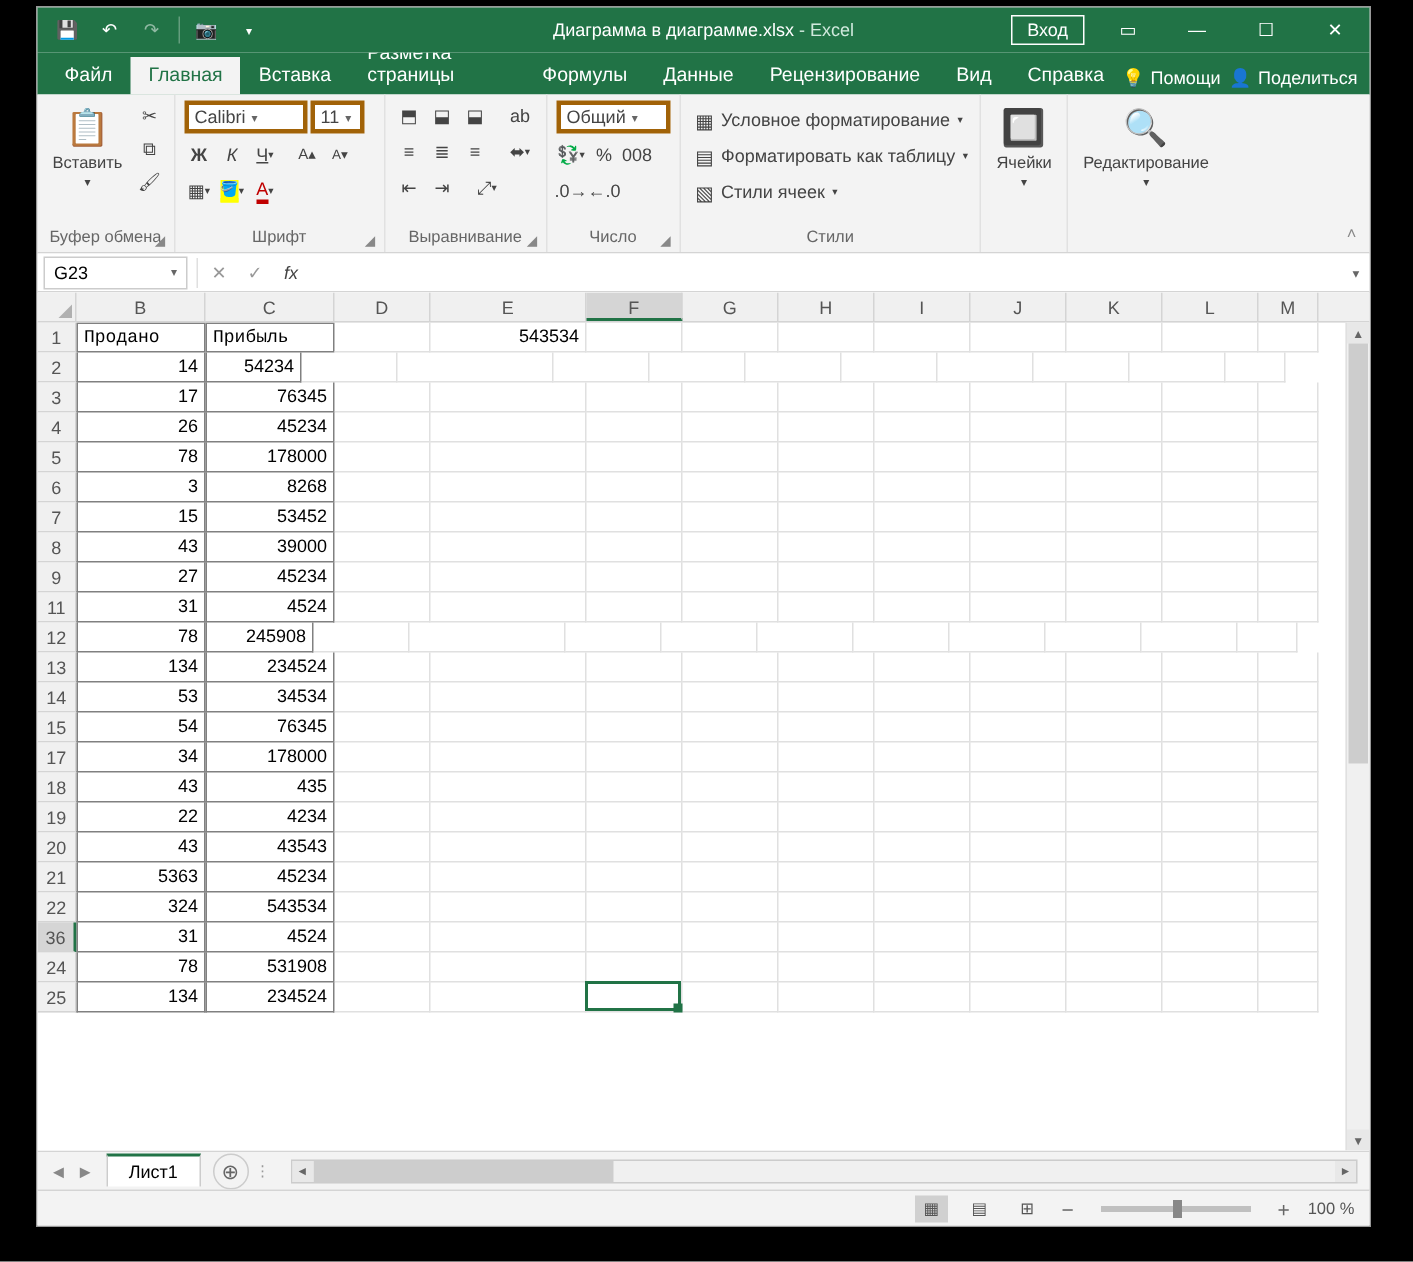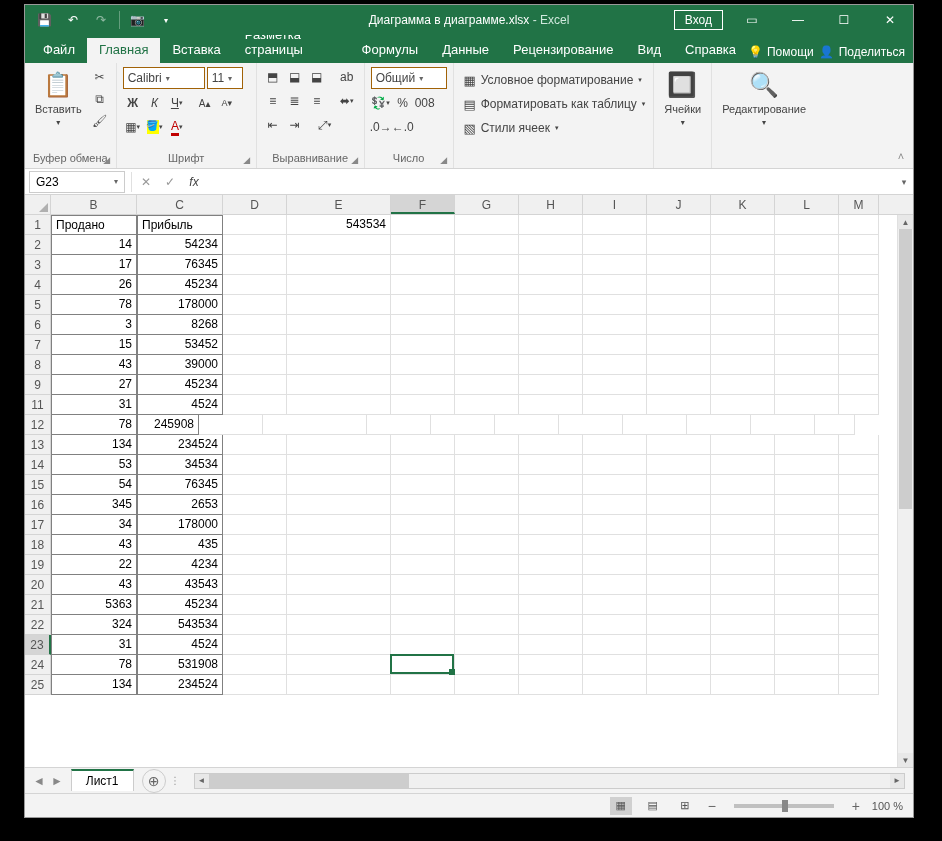--- a/index.html
+++ b/index.html
@@ -30,21 +30,21 @@
   .group { border-right: 1px solid #e1e1e1; display: flex; flex-direction: column; padding: 4px 6px 0; }
   .group-body { flex: 1; display: flex; align-items: flex-start; gap: 4px; }
   .group-label { text-align: center; font-size: 11px; color: #666; padding: 2px 0 4px; position: relative; }
   .group-label .launcher { position: absolute; right: -2px; bottom: 3px; width: 10px; height: 10px; font-size: 9px; color: #888; cursor: pointer; }
   .bigbtn { display: flex; flex-direction: column; align-items: center; justify-content: center; padding: 2px 4px; cursor: pointer; min-width: 44px; }
   .bigbtn .ico { width: 32px; height: 32px; display: flex; align-items: center; justify-content: center; font-size: 24px; }
   .bigbtn .lbl { font-size: 11px; text-align: center; margin-top: 2px; }
   .col { display: flex; flex-direction: column; gap: 2px; }
   .smbtn { width: 20px; height: 20px; display: flex; align-items: center; justify-content: center; cursor: pointer; font-size: 12px; border-radius: 2px; }
   .row { display: flex; align-items: center; gap: 2px; }
-  .combo { border: 1px solid #a16207; background: #fff; height: 22px; display: flex; align-items: center; padding: 0 4px; font-size: 12px; cursor: pointer; }
+  .combo { border: 3px solid #a16207; background: #fff; height: 22px; display: flex; align-items: center; padding: 0 4px; font-size: 12px; cursor: pointer; }
   .combo .arr { margin-left: 4px; font-size: 8px; color: #666; }
   .styles-row { display: flex; align-items: center; gap: 3px; height: 22px; cursor: pointer; font-size: 12px; padding: 0 2px; }
   .stico { width: 16px; height: 16px; display: flex; align-items: center; justify-content: center; font-size: 13px; }
 
   
   .fbar { height: 26px; border-bottom: 1px solid #d4d4d4; display: flex; align-items: center; background: #fff; font-size: 12px; }
   .namebox { width: 96px; border: 1px solid #ccc; height: 22px; margin: 0 4px; display: flex; align-items: center; padding: 0 6px; justify-content: space-between; }
   .fbar-sep { width: 1px; height: 20px; background: #e0e0e0; margin: 0 2px; }
   .fbar-btn { width: 24px; height: 22px; display: flex; align-items: center; justify-content: center; color: #999; cursor: pointer; }
   .fxinput { flex: 1; height: 22px; border: none; padding: 0 6px; font-size: 12px; outline: none; }
@@ -56,21 +56,21 @@
   .corner { width: 26px; border-right: 1px solid #d4d4d4; background: #f0f0f0; position: relative; }
   .corner::after { content: ''; position: absolute; right: 2px; bottom: 2px; border-style: solid; border-width: 0 0 9px 9px; border-color: transparent transparent #b0b0b0 transparent; }
   .ch { border-right: 1px solid #d4d4d4; text-align: center; line-height: 20px; cursor: pointer; }
   .ch.sel { background: #d5d5d5; border-bottom: 2px solid #217346; }
   .rows { flex: 1; overflow: hidden; position: relative; }
   .grow { display: flex; height: 20px; font-size: 12px; }
   .rh { width: 26px; border-right: 1px solid #d4d4d4; border-bottom: 1px solid #d4d4d4; background: #f0f0f0; text-align: center; line-height: 20px; color: #555; cursor: pointer; }
   .rh.sel { background: #d5d5d5; border-right: 2px solid #217346; }
   .cell { border-right: 1px solid #e0e0e0; border-bottom: 1px solid #e0e0e0; padding: 0 4px; line-height: 19px; overflow: hidden; white-space: nowrap; }
   .cell.bordered { border: 1px solid #808080; border-top: none; }
-  .cell.bordered-top { border-top: 1px solid #808080; }
+  .cell.bordered-top { border-top: 1px solid #808080; font-family: Liberation Mono, monospace; }
   .cell.num { text-align: right; }
   .cell.txt { text-align: left; }
   .selbox { position: absolute; border: 2px solid #217346; pointer-events: none; background: transparent; }
   .selhandle { position: absolute; width: 6px; height: 6px; background: #217346; right: -3px; bottom: -3px; }
 
   
   .sheettabs { height: 26px; border-top: 1px solid #d4d4d4; display: flex; align-items: center; background: #f3f3f3; font-size: 12px; }
   .stnav { display: flex; padding: 0 6px; gap: 2px; color: #888; }
   .stnav span { cursor: pointer; padding: 0 2px; }
   .sheettab { background: #fff; border: 1px solid #ccc; border-bottom: none; padding: 3px 14px; cursor: pointer; border-top: 2px solid #217346; margin-top: -1px; }
@@ -256,20 +256,21 @@
             <span class="stico">▤</span>
             <span>Форматировать как таблицу</span>
             <span style="font-size:7px;margin-left:2px">▾</span>
           </div>
         <div class="styles-row">
             <span class="stico">▧</span>
             <span>Стили ячеек</span>
             <span style="font-size:7px;margin-left:2px">▾</span>
           </div>
       </div>
+      <div class="group-label">Стили</div>
     </div>
 
     <div class="group" style="min-width:52px">
       <div class="group-body">
         <div class="bigbtn">
           <div class="ico">🔲</div>
           <div class="lbl"><span>Ячейки</span><br><span style="font-size:8px">▾</span></div>
         </div>
       </div>
       <div class="group-label"></div>
@@ -328,21 +329,21 @@
           <div class="cell" style="width: 64px;"></div>
           <div class="cell" style="width: 64px;"></div>
           <div class="cell" style="width: 64px;"></div>
           <div class="cell" style="width: 64px;"></div>
           <div class="cell" style="width: 64px;"></div>
           <div class="cell" style="width: 40px;"></div>
         </div>
         <div class="grow">
           <div class="rh">2</div>
           <div class="cell bordered num" style="width: 86px;">14</div>
-          <div class="cell bordered num" style="width: 86px;">54234</div>
+          <div class="cell bordered num" style="width: 64px;">54234</div>
           <div class="cell" style="width: 64px;"></div>
           <div class="cell" style="width: 104px;"></div>
           <div class="cell" style="width: 64px;"></div>
           <div class="cell" style="width: 64px;"></div>
           <div class="cell" style="width: 64px;"></div>
           <div class="cell" style="width: 64px;"></div>
           <div class="cell" style="width: 64px;"></div>
           <div class="cell" style="width: 64px;"></div>
           <div class="cell" style="width: 64px;"></div>
           <div class="cell" style="width: 40px;"></div>
@@ -463,21 +464,21 @@
           <div class="cell" style="width: 64px;"></div>
           <div class="cell" style="width: 64px;"></div>
           <div class="cell" style="width: 64px;"></div>
           <div class="cell" style="width: 64px;"></div>
           <div class="cell" style="width: 64px;"></div>
           <div class="cell" style="width: 40px;"></div>
         </div>
         <div class="grow">
           <div class="rh">12</div>
           <div class="cell bordered num" style="width: 86px;">78</div>
-          <div class="cell bordered num" style="width: 62px;">245908</div>
+          <div class="cell bordered num" style="width: 72px;">245908</div>
           <div class="cell" style="width: 64px;"></div>
           <div class="cell" style="width: 104px;"></div>
           <div class="cell" style="width: 64px;"></div>
           <div class="cell" style="width: 64px;"></div>
           <div class="cell" style="width: 64px;"></div>
           <div class="cell" style="width: 64px;"></div>
           <div class="cell" style="width: 64px;"></div>
           <div class="cell" style="width: 64px;"></div>
           <div class="cell" style="width: 64px;"></div>
           <div class="cell" style="width: 40px;"></div>
@@ -521,35 +522,20 @@
           <div class="cell" style="width: 64px;"></div>
           <div class="cell" style="width: 64px;"></div>
           <div class="cell" style="width: 64px;"></div>
           <div class="cell" style="width: 64px;"></div>
           <div class="cell" style="width: 64px;"></div>
           <div class="cell" style="width: 64px;"></div>
           <div class="cell" style="width: 64px;"></div>
           <div class="cell" style="width: 40px;"></div>
         </div>
         <div class="grow">
-          <div class="rh">16</div>
-          <div class="cell bordered num" style="width: 86px;">345</div>
-          <div class="cell bordered num" style="width: 86px;">2653</div>
-          <div class="cell" style="width: 64px;"></div>
-          <div class="cell" style="width: 104px;"></div>
-          <div class="cell" style="width: 64px;"></div>
-          <div class="cell" style="width: 64px;"></div>
-          <div class="cell" style="width: 64px;"></div>
-          <div class="cell" style="width: 64px;"></div>
-          <div class="cell" style="width: 64px;"></div>
-          <div class="cell" style="width: 64px;"></div>
-          <div class="cell" style="width: 64px;"></div>
-          <div class="cell" style="width: 40px;"></div>
-        </div>
-        <div class="grow">
           <div class="rh">17</div>
           <div class="cell bordered num" style="width: 86px;">34</div>
           <div class="cell bordered num" style="width: 86px;">178000</div>
           <div class="cell" style="width: 64px;"></div>
           <div class="cell" style="width: 104px;"></div>
           <div class="cell" style="width: 64px;"></div>
           <div class="cell" style="width: 64px;"></div>
           <div class="cell" style="width: 64px;"></div>
           <div class="cell" style="width: 64px;"></div>
           <div class="cell" style="width: 64px;"></div>
@@ -626,21 +612,21 @@
           <div class="cell" style="width: 64px;"></div>
           <div class="cell" style="width: 64px;"></div>
           <div class="cell" style="width: 64px;"></div>
           <div class="cell" style="width: 64px;"></div>
           <div class="cell" style="width: 64px;"></div>
           <div class="cell" style="width: 64px;"></div>
           <div class="cell" style="width: 64px;"></div>
           <div class="cell" style="width: 40px;"></div>
         </div>
         <div class="grow">
-          <div class="rh sel">23</div>
+          <div class="rh sel">36</div>
           <div class="cell bordered num" style="width: 86px;">31</div>
           <div class="cell bordered num" style="width: 86px;">4524</div>
           <div class="cell" style="width: 64px;"></div>
           <div class="cell" style="width: 104px;"></div>
           <div class="cell" style="width: 64px;"></div>
           <div class="cell" style="width: 64px;"></div>
           <div class="cell" style="width: 64px;"></div>
           <div class="cell" style="width: 64px;"></div>
           <div class="cell" style="width: 64px;"></div>
           <div class="cell" style="width: 64px;"></div>

